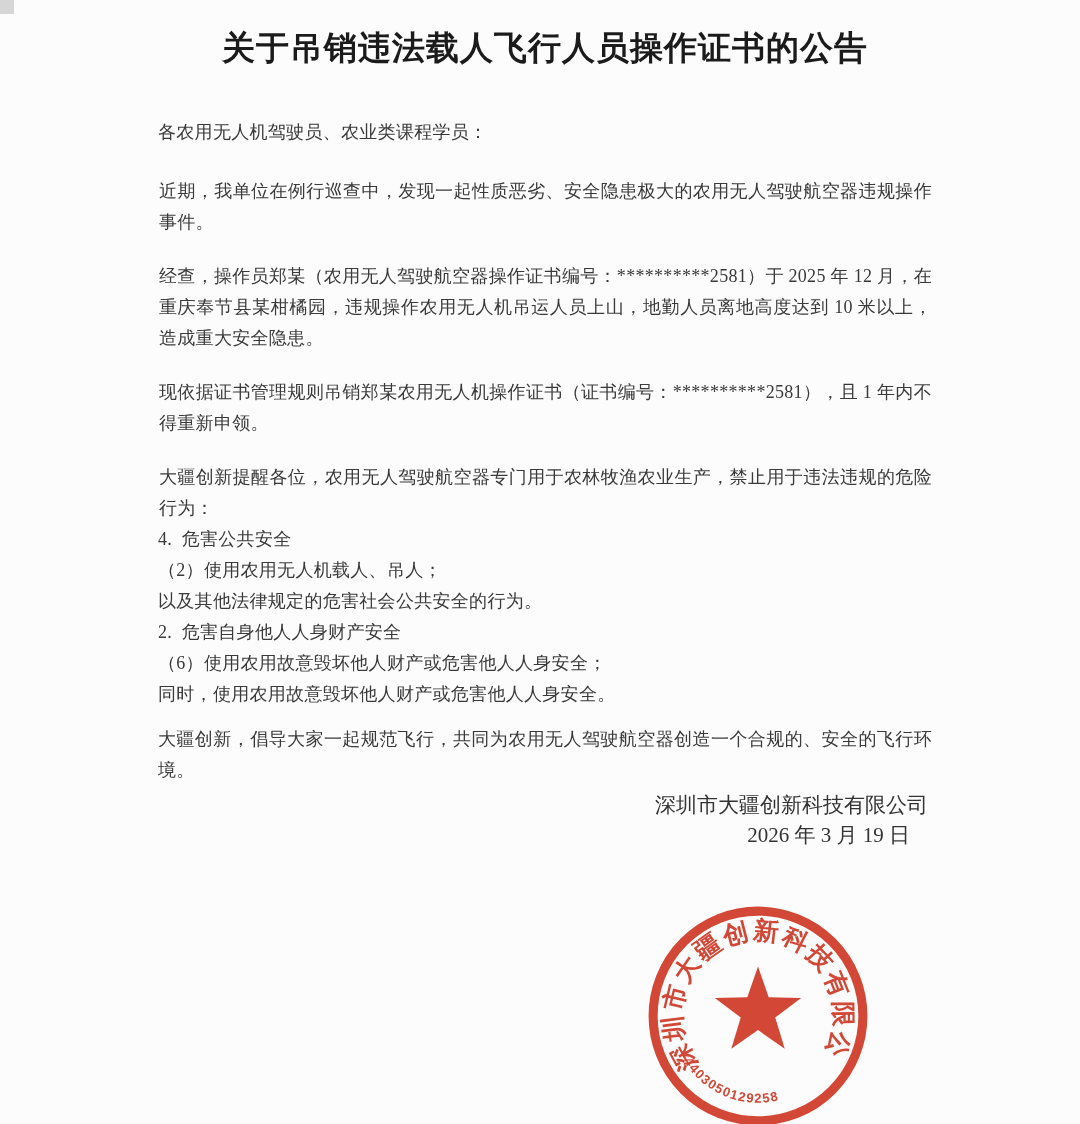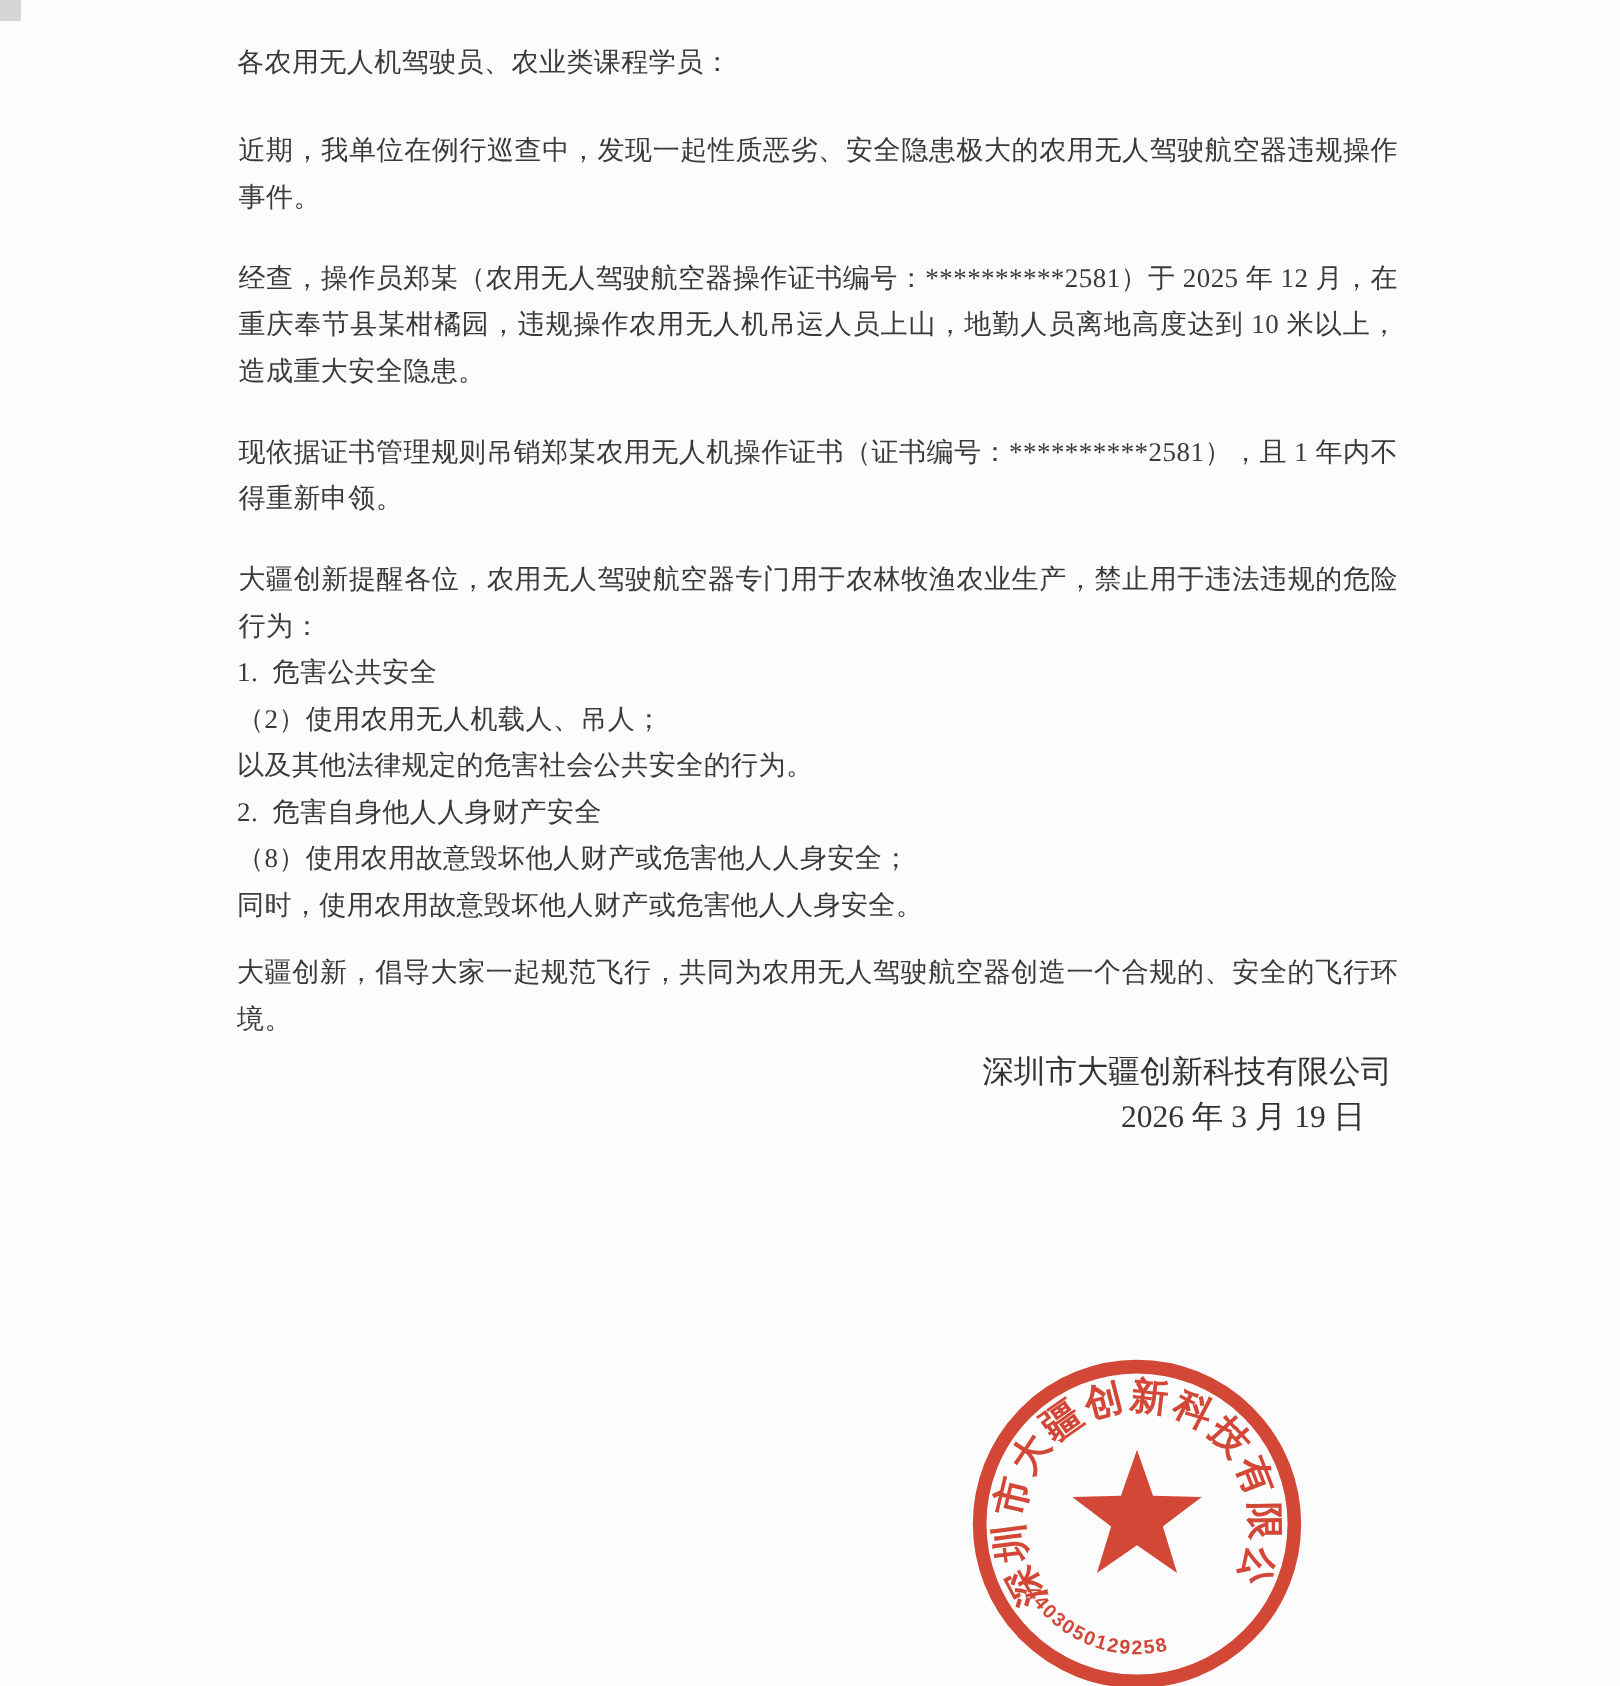--- a/index.html
+++ b/index.html
@@ -64,38 +64,39 @@
   .seal .company-arc { font-size: 25px; letter-spacing: 2.5px; }
   .seal .number-arc  { font-size: 13px; letter-spacing: 1.2px; font-family: "Liberation Sans", sans-serif; }
 </style>
 </head>
 <body>
 
 <div class="corner-artifact"></div>
 
 <div class="page">
 
+  <h1 class="doc-title">关于吊销违法载人飞行人员操作证书的公告</h1>
 
   <div class="salutation">各农用无人机驾驶员、农业类课程学员：</div>
 
   <p class="para">近期，我单位在例行巡查中，发现一起性质恶劣、安全隐患极大的农用无人驾驶航空器违规操作事件。</p>
 
   <p class="para">经查，操作员郑某（农用无人驾驶航空器操作证书编号：**********2581）于 2025 年 12 月，在重庆奉节县某柑橘园，违规操作农用无人机吊运人员上山，地勤人员离地高度达到 10 米以上，造成重大安全隐患。</p>
 
 
   <p class="para">现依据证书管理规则吊销郑某农用无人机操作证书（证书编号：**********2581），且 1 年内不得重新申领。</p>
 
   <p class="para tight">大疆创新提醒各位，农用无人驾驶航空器专门用于农林牧渔农业生产，禁止用于违法违规的危险行为：</p>
 
   <div class="list-block">
-    <div class="list-line">1.  危害公共安全</div>
+    <div class="list-line">4.  危害公共安全</div>
     <div class="list-line">（2）使用农用无人机载人、吊人；</div>
     <div class="list-line">以及其他法律规定的危害社会公共安全的行为。</div>
     <div class="list-line">2.  危害自身他人人身财产安全</div>
-    <div class="list-line">（8）使用农用故意毁坏他人财产或危害他人人身安全；</div>
+    <div class="list-line">（6）使用农用故意毁坏他人财产或危害他人人身安全；</div>
     <div class="list-line">同时，使用农用故意毁坏他人财产或危害他人人身安全。</div>
   </div>
 
   <p class="para closing">大疆创新，倡导大家一起规范飞行，共同为农用无人驾驶航空器创造一个合规的、安全的飞行环境。</p>
 
   <div class="signature-block">
     <div class="signature-line">深圳市大疆创新科技有限公司</div>
     <div class="date-line">2026 年 3 月 19 日</div>
   </div>
 

